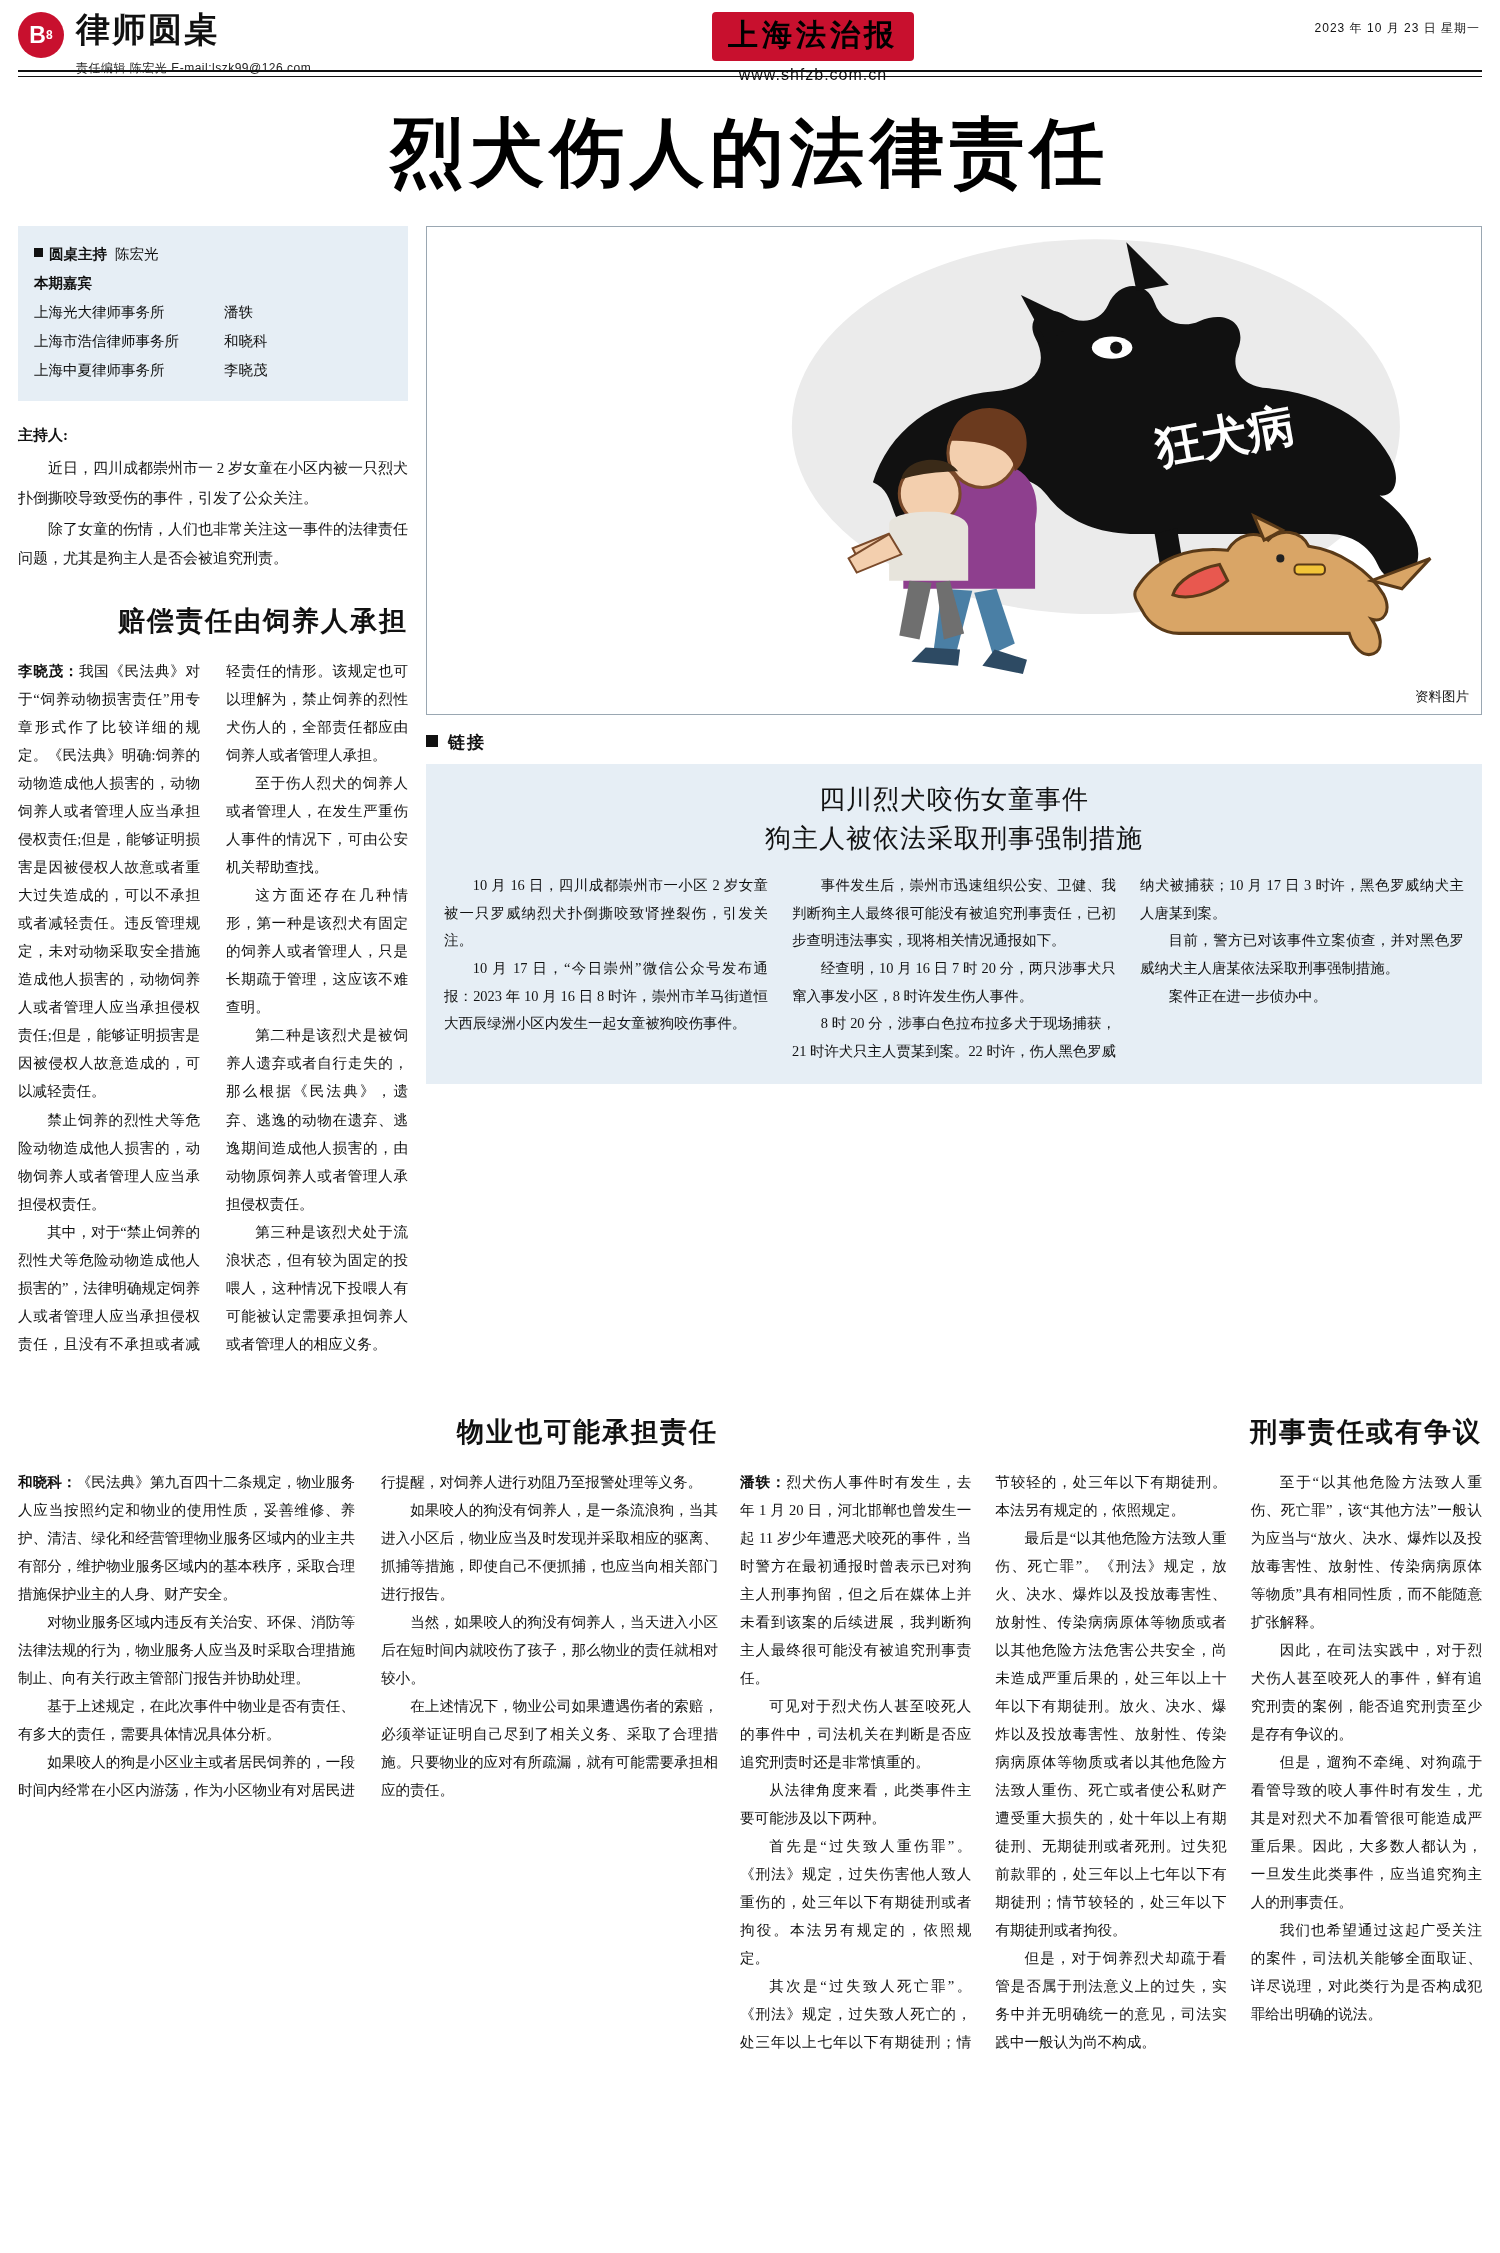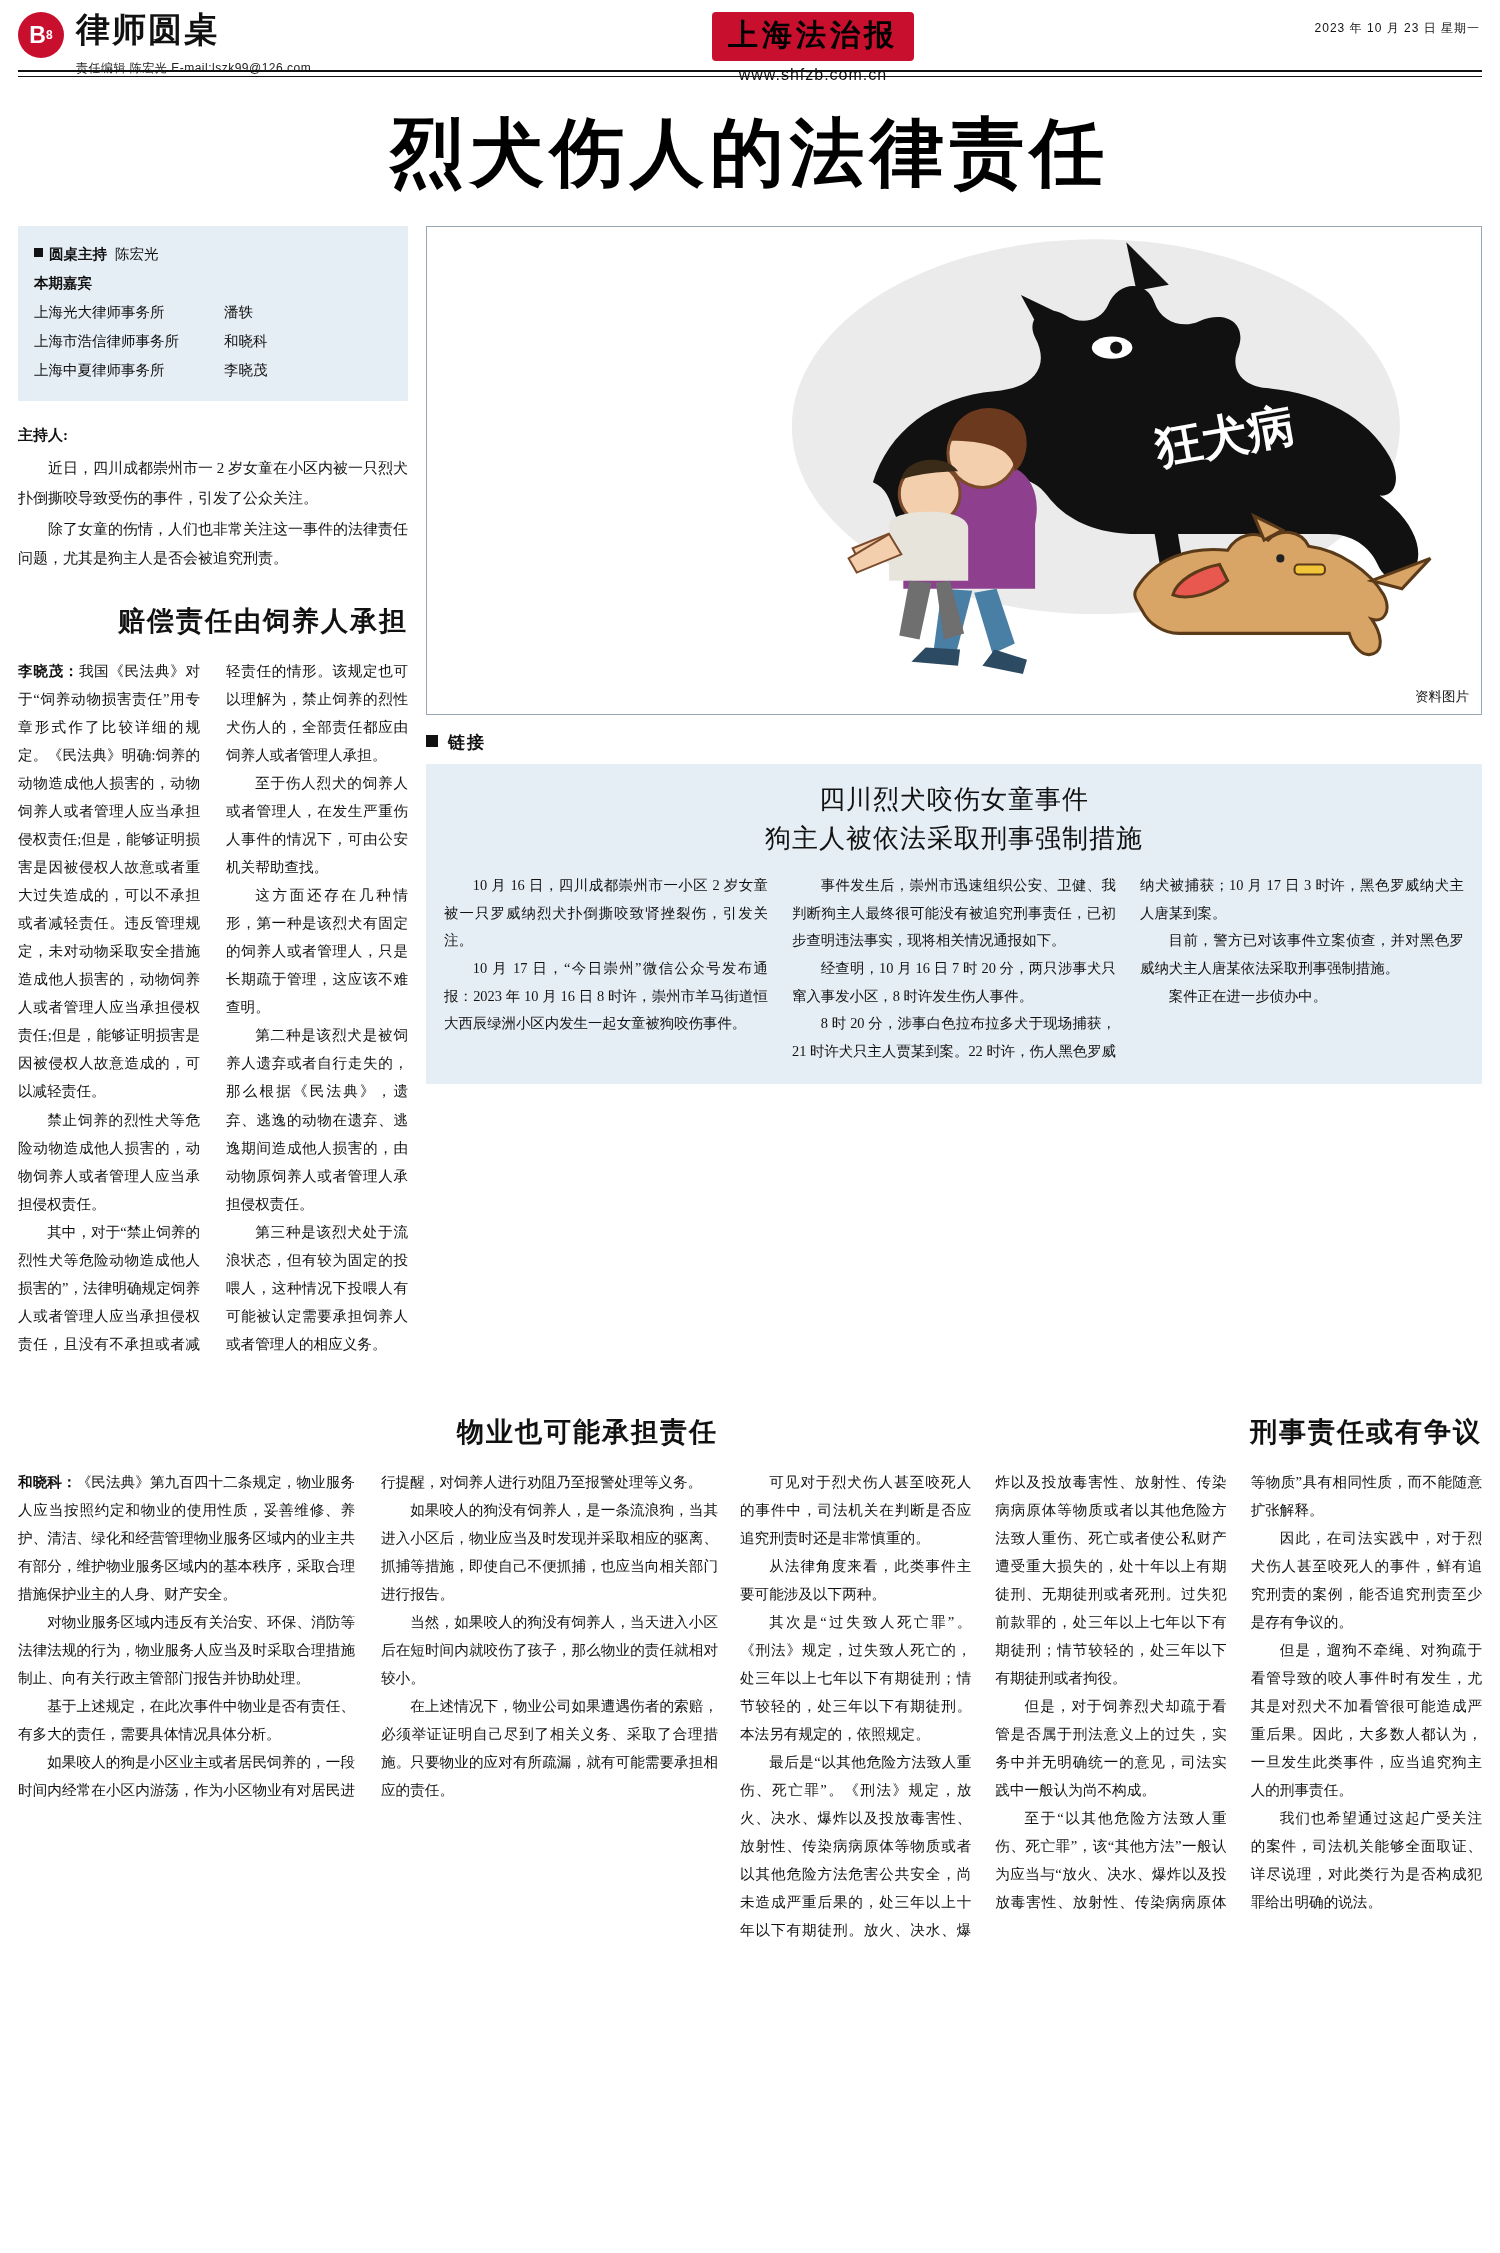--- a/index.html
+++ b/index.html
@@ -401,22 +401,24 @@
         <p>如果咬人的狗是小区业主或者居民饲养的，一段时间内经常在小区内游荡，作为小区物业有对居民进行提醒，对饲养人进行劝阻乃至报警处理等义务。</p>
         <p>如果咬人的狗没有饲养人，是一条流浪狗，当其进入小区后，物业应当及时发现并采取相应的驱离、抓捕等措施，即使自己不便抓捕，也应当向相关部门进行报告。</p>
         <p>当然，如果咬人的狗没有饲养人，当天进入小区后在短时间内就咬伤了孩子，那么物业的责任就相对较小。</p>
         <p>在上述情况下，物业公司如果遭遇伤者的索赔，必须举证证明自己尽到了相关义务、采取了合理措施。只要物业的应对有所疏漏，就有可能需要承担相应的责任。</p>
       </div>
     </div>
 
     <div class="bottom-right">
       <div class="sec-title">刑事责任或有争议</div>
       <div class="bottom-cols3">
+        <p class="first"><span class="lead">潘轶：</span><span>烈犬伤人事件时有发生，去年 1 月 20 日，河北邯郸也曾发生一起 11 岁少年遭恶犬咬死的事件，当时警方在最初通报时曾表示已对狗主人刑事拘留，但之后在媒体上并未看到该案的后续进展，我判断狗主人最终很可能没有被追究刑事责任。</span></p>
         <p>可见对于烈犬伤人甚至咬死人的事件中，司法机关在判断是否应追究刑责时还是非常慎重的。</p>
         <p>从法律角度来看，此类事件主要可能涉及以下两种。</p>
+        <p>首先是“过失致人重伤罪”。《刑法》规定，过失伤害他人致人重伤的，处三年以下有期徒刑或者拘役。本法另有规定的，依照规定。</p>
         <p>其次是“过失致人死亡罪”。《刑法》规定，过失致人死亡的，处三年以上七年以下有期徒刑；情节较轻的，处三年以下有期徒刑。本法另有规定的，依照规定。</p>
         <p>最后是“以其他危险方法致人重伤、死亡罪”。《刑法》规定，放火、决水、爆炸以及投放毒害性、放射性、传染病病原体等物质或者以其他危险方法危害公共安全，尚未造成严重后果的，处三年以上十年以下有期徒刑。放火、决水、爆炸以及投放毒害性、放射性、传染病病原体等物质或者以其他危险方法致人重伤、死亡或者使公私财产遭受重大损失的，处十年以上有期徒刑、无期徒刑或者死刑。过失犯前款罪的，处三年以上七年以下有期徒刑；情节较轻的，处三年以下有期徒刑或者拘役。</p>
         <p>但是，对于饲养烈犬却疏于看管是否属于刑法意义上的过失，实务中并无明确统一的意见，司法实践中一般认为尚不构成。</p>
         <p>至于“以其他危险方法致人重伤、死亡罪”，该“其他方法”一般认为应当与“放火、决水、爆炸以及投放毒害性、放射性、传染病病原体等物质”具有相同性质，而不能随意扩张解释。</p>
         <p>因此，在司法实践中，对于烈犬伤人甚至咬死人的事件，鲜有追究刑责的案例，能否追究刑责至少是存有争议的。</p>
         <p>但是，遛狗不牵绳、对狗疏于看管导致的咬人事件时有发生，尤其是对烈犬不加看管很可能造成严重后果。因此，大多数人都认为，一旦发生此类事件，应当追究狗主人的刑事责任。</p>
         <p>我们也希望通过这起广受关注的案件，司法机关能够全面取证、详尽说理，对此类行为是否构成犯罪给出明确的说法。</p>
       </div>
     </div>
   </div>

